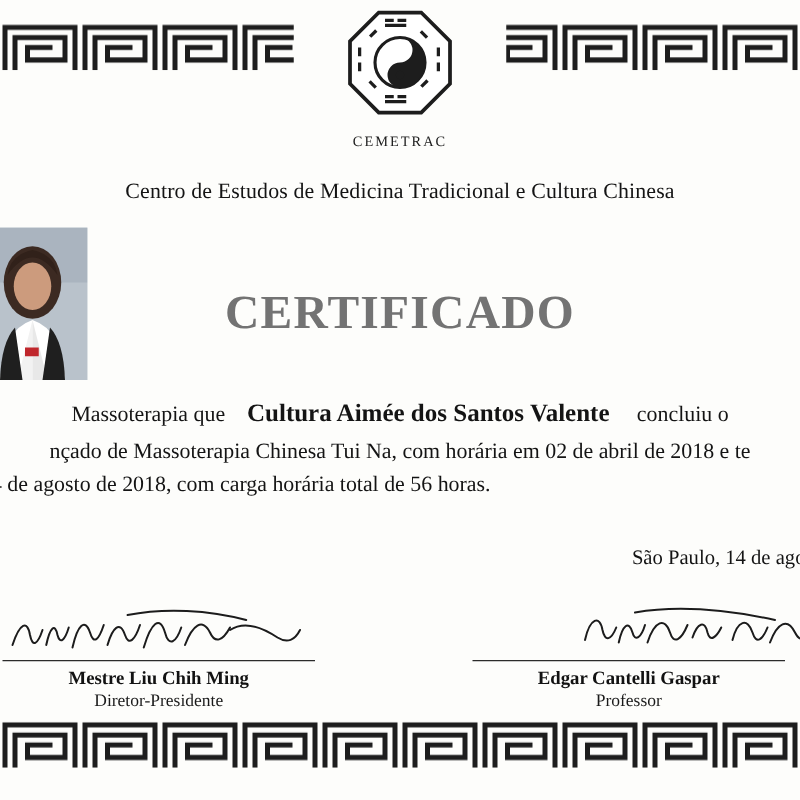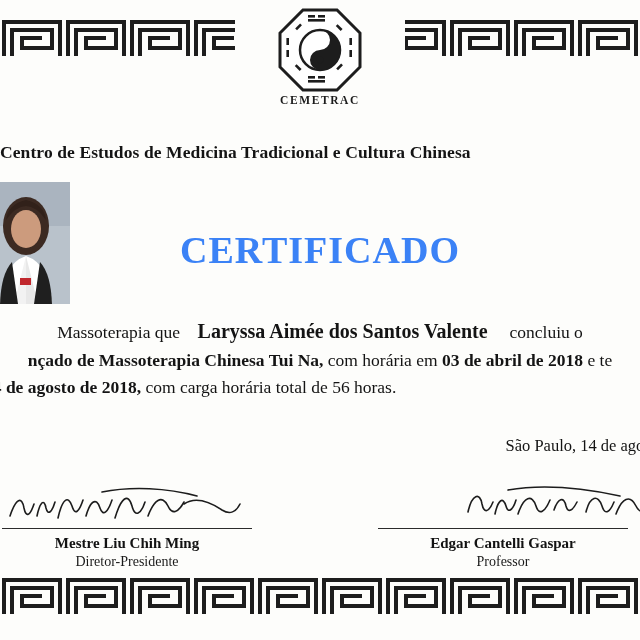--- a/index.html
+++ b/index.html
@@ -53,31 +53,32 @@
     width: 84px;
     height: 84px;
     margin: 0 auto;
     position: relative;
   }
   .logo-caption {
     font-family: "Liberation Serif", serif;
     font-size: 11.5px;
     letter-spacing: 1.6px;
     color: #1b1b1b;
-    margin-top: 2px;
-    font-weight: 700;
+    margin-top: 16px;
+    font-weight: 400;
   }
 
   .org-title {
     position: absolute;
     top: 142px;
     left: 0;
     width: 640px;
+    text-align: center;
     font-size: 17.5px;
-    font-weight: bold;
+    font-weight: normal;
     letter-spacing: 0.1px;
     color: #141414;
   }
 
   .photo {
     position: absolute;
     left: -8px;
     top: 182px;
     width: 78px;
     height: 122px;
@@ -89,40 +90,40 @@
 
   .cert-title {
     position: absolute;
     top: 228px;
     left: 0;
     width: 640px;
     text-align: center;
     font-size: 38px;
     font-weight: bold;
     letter-spacing: 1px;
-    color: #3b82f6;
+    color: #737373;
   }
 
   .body-text {
     position: absolute;
     top: 316px;
     left: -24px;
     width: 688px;
     font-size: 17.5px;
     line-height: 1.55;
     color: #141414;
     text-align: center;
   }
   .body-text .line {
     white-space: nowrap;
   }
   .body-text .line.l1 { text-align: center; }
   .body-text .line.l2 { text-align: center; }
   .body-text .line.l3 { text-align: left; padding-left: 8px; }
-  .strong { font-weight: bold; }
+  .strong { font-weight: normal; }
   .name-big { font-weight: bold; font-size: 20px; }
 
   .place-date {
     position: absolute;
     top: 436px;
     right: -36px;
     width: 420px;
     text-align: right;
     font-size: 16.5px;
     color: #141414;
@@ -225,28 +226,28 @@
       <rect x="28" y="96" width="11" height="7" fill="#c0272d"></rect>
     </svg>
   </div>
 
   <div class="cert-title">CERTIFICADO</div>
 
   <div class="body-text">
     <div class="line l1">
       <span>Massoterapia que</span>
       &nbsp;&nbsp;
-      <span class="name-big">Laryssa Aimée dos Santos Valente</span>
+      <span class="name-big">Cultura Aimée dos Santos Valente</span>
       &nbsp;&nbsp;&nbsp;
       <span>concluiu o</span>
     </div>
     <div class="line l2">
       <span class="strong">nçado de Massoterapia Chinesa Tui Na,</span>
       <span>com horária em</span>
-      <span class="strong">03 de abril de 2018</span>
+      <span class="strong">02 de abril de 2018</span>
       <span>e te</span>
     </div>
     <div class="line l3">
       <span class="strong">14 de agosto de 2018,</span>
       <span>com carga horária total de 56 horas.</span>
     </div>
   </div>
 
   <div class="place-date">São Paulo, 14 de agosto d</div>
 

